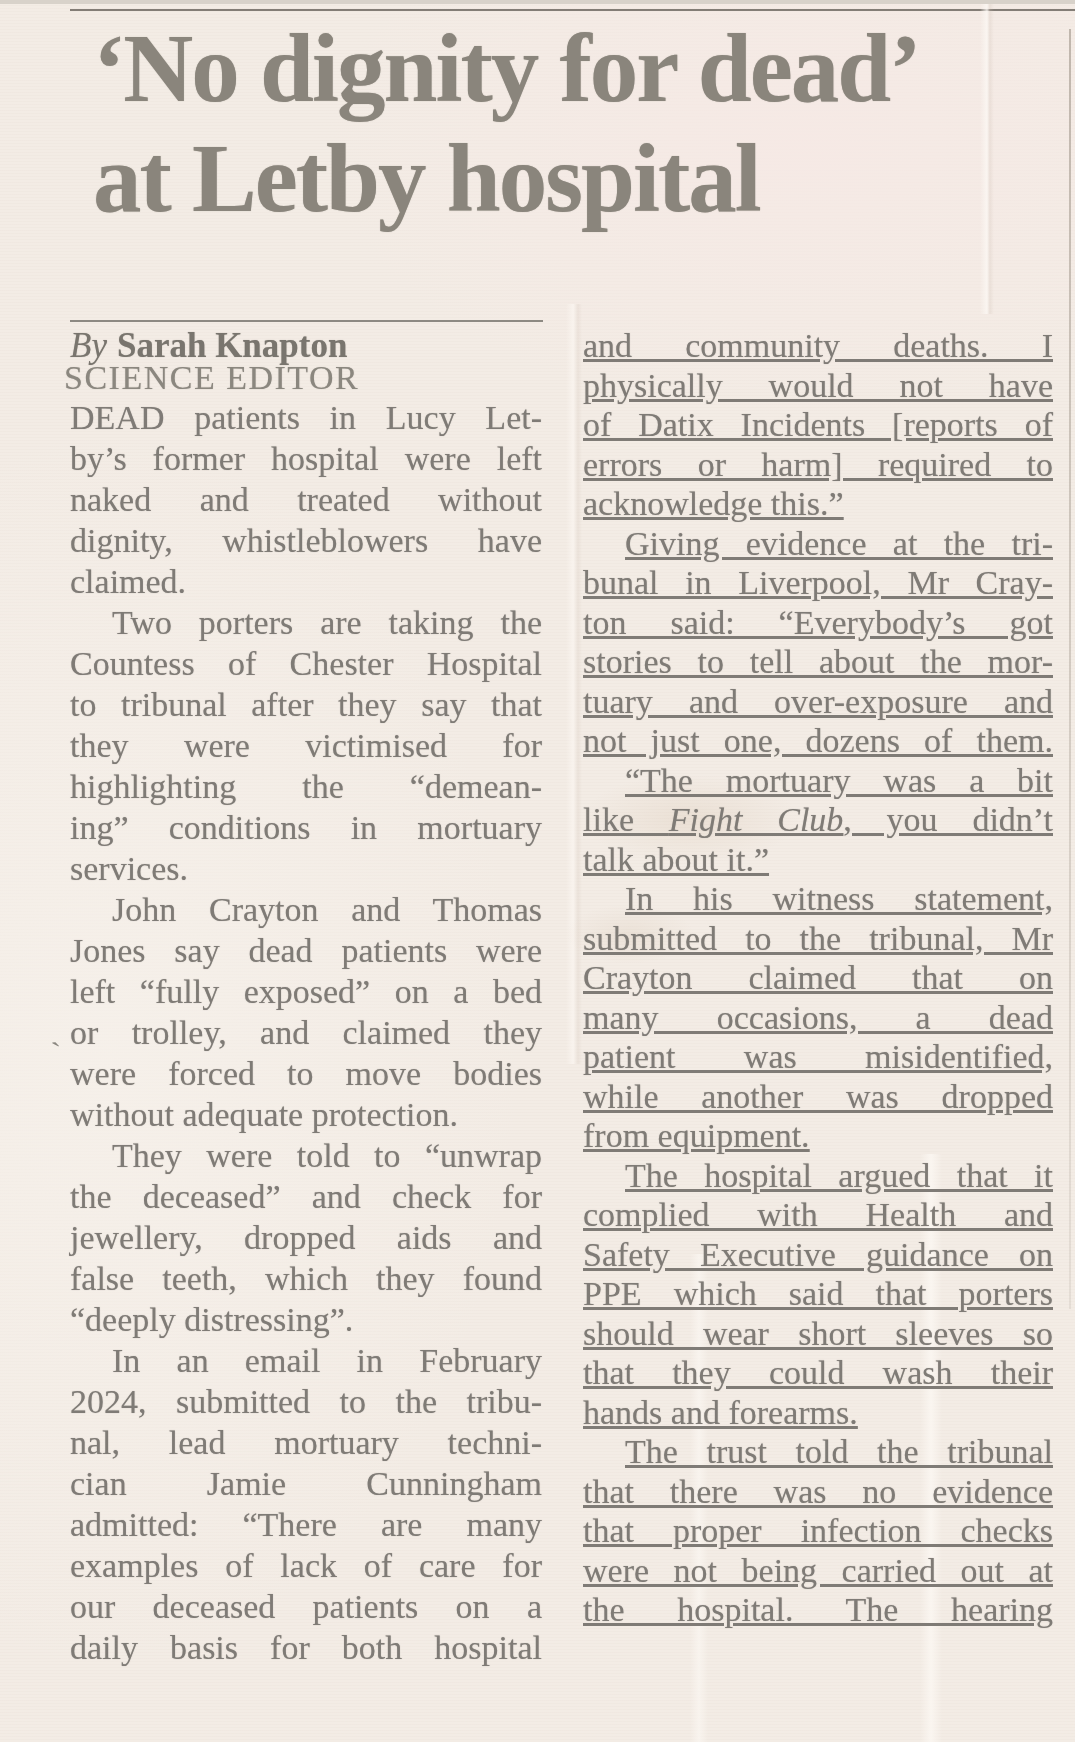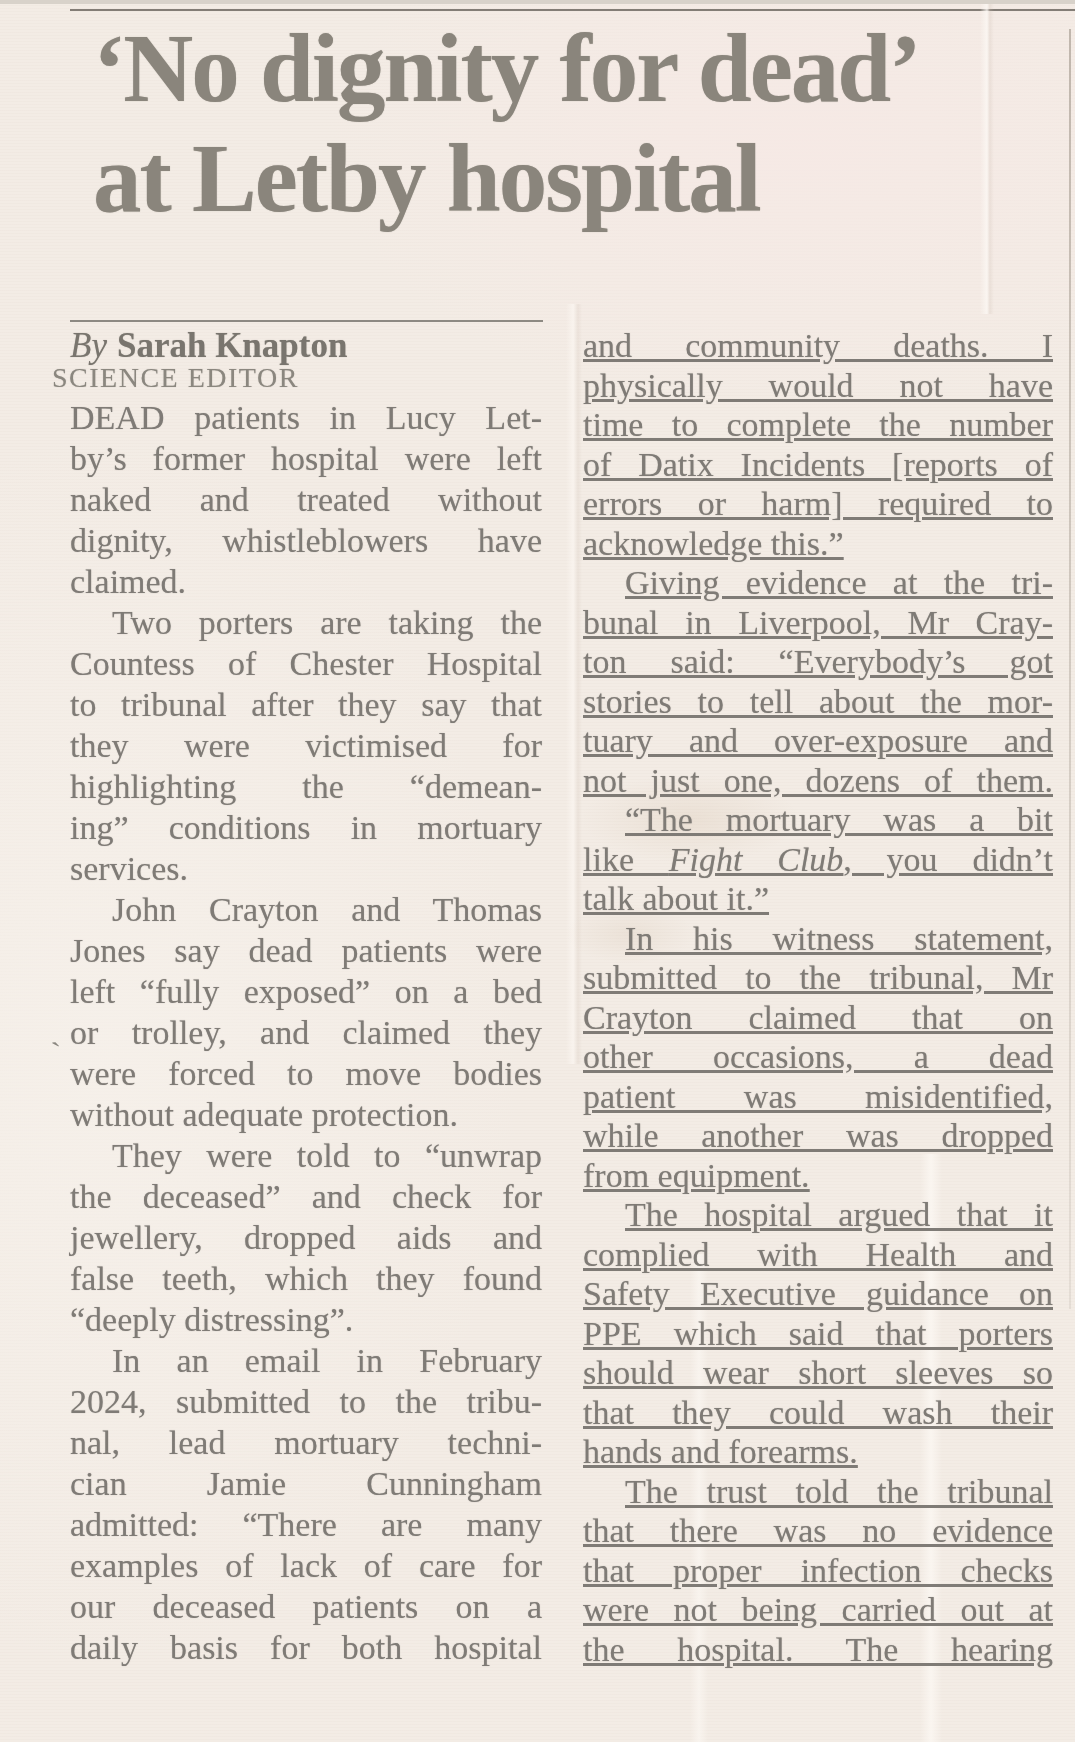--- a/index.html
+++ b/index.html
@@ -31,21 +31,21 @@
     letter-spacing:-2px;
     color:#8a857c;
     text-shadow:0 0 1px rgba(138,133,124,.6);
     white-space:nowrap;
   }
   .headline .hl{display:block;}
 
   .byline-rule{position:absolute;left:70px;top:316px;width:473px;height:2px;background:#8d8982;}
   .byline{position:absolute;left:70px;top:322px;margin:0;font-size:35px;line-height:40px;font-weight:normal;color:#79756e;text-shadow:0 0 1px rgba(121,117,110,.5);white-space:nowrap;text-align:right;}
   .byline i{margin-right:10px;}
-  .role{position:absolute;left:52px;top:357px;margin:0;font-size:28px;line-height:34px;letter-spacing:1.5px;color:#8b877f;text-shadow:0 0 1px rgba(139,135,127,.5);white-space:nowrap;}
+  .role{position:absolute;left:64px;top:357px;margin:0;font-size:34px;line-height:34px;letter-spacing:1.5px;color:#8b877f;text-shadow:0 0 1px rgba(139,135,127,.5);white-space:nowrap;}
 
   .col{position:absolute;color:#7f7b76;font-size:34px;text-shadow:0 0 1px rgba(127,123,118,.55);}
   .col-left{left:70px;top:393px;width:472px;}
   .col-right{left:583px;top:322px;width:470px;text-decoration:underline;}
   .para{margin:0;}
   .line{text-align:justify;text-align-last:justify;}
   .col-left .line{line-height:41px;}
   .col-right .line{line-height:39.5px;}
   .line.last{text-align-last:left;}
   .line.indent{text-indent:42px;}
@@ -115,21 +115,20 @@
         <div class="line">admitted: “There are many</div>
         <div class="line">examples of lack of care for</div>
         <div class="line">our deceased patients on a</div>
         <div class="line">daily basis for both hospital</div>
       </div>
     </div>
   <div class="col col-right">
       <div class="para">
         <div class="line">and community deaths. I</div>
         <div class="line">physically would not have</div>
-        <div class="line">time to complete the number</div>
         <div class="line">of Datix Incidents [reports of</div>
         <div class="line">errors or harm] required to</div>
         <div class="line last">acknowledge this.”</div>
       </div>
       <div class="para">
         <div class="line indent">Giving evidence at the tri-</div>
         <div class="line">bunal in Liverpool, Mr Cray-</div>
         <div class="line">ton said: “Everybody’s got</div>
         <div class="line">stories to tell about the mor-</div>
         <div class="line">tuary and over-exposure and</div>
@@ -137,21 +136,21 @@
       </div>
       <div class="para">
         <div class="line indent">“The mortuary was a bit</div>
         <div class="line">like <i>Fight Club</i>, you didn’t</div>
         <div class="line last">talk about it.”</div>
       </div>
       <div class="para">
         <div class="line indent">In his witness statement,</div>
         <div class="line">submitted to the tribunal, Mr</div>
         <div class="line">Crayton claimed that on</div>
-        <div class="line">other occasions, a dead</div>
+        <div class="line">many occasions, a dead</div>
         <div class="line">patient was misidentified,</div>
         <div class="line">while another was dropped</div>
         <div class="line last">from equipment.</div>
       </div>
       <div class="para">
         <div class="line indent">The hospital argued that it</div>
         <div class="line">complied with Health and</div>
         <div class="line">Safety Executive guidance on</div>
         <div class="line">PPE which said that porters</div>
         <div class="line">should wear short sleeves so</div>

